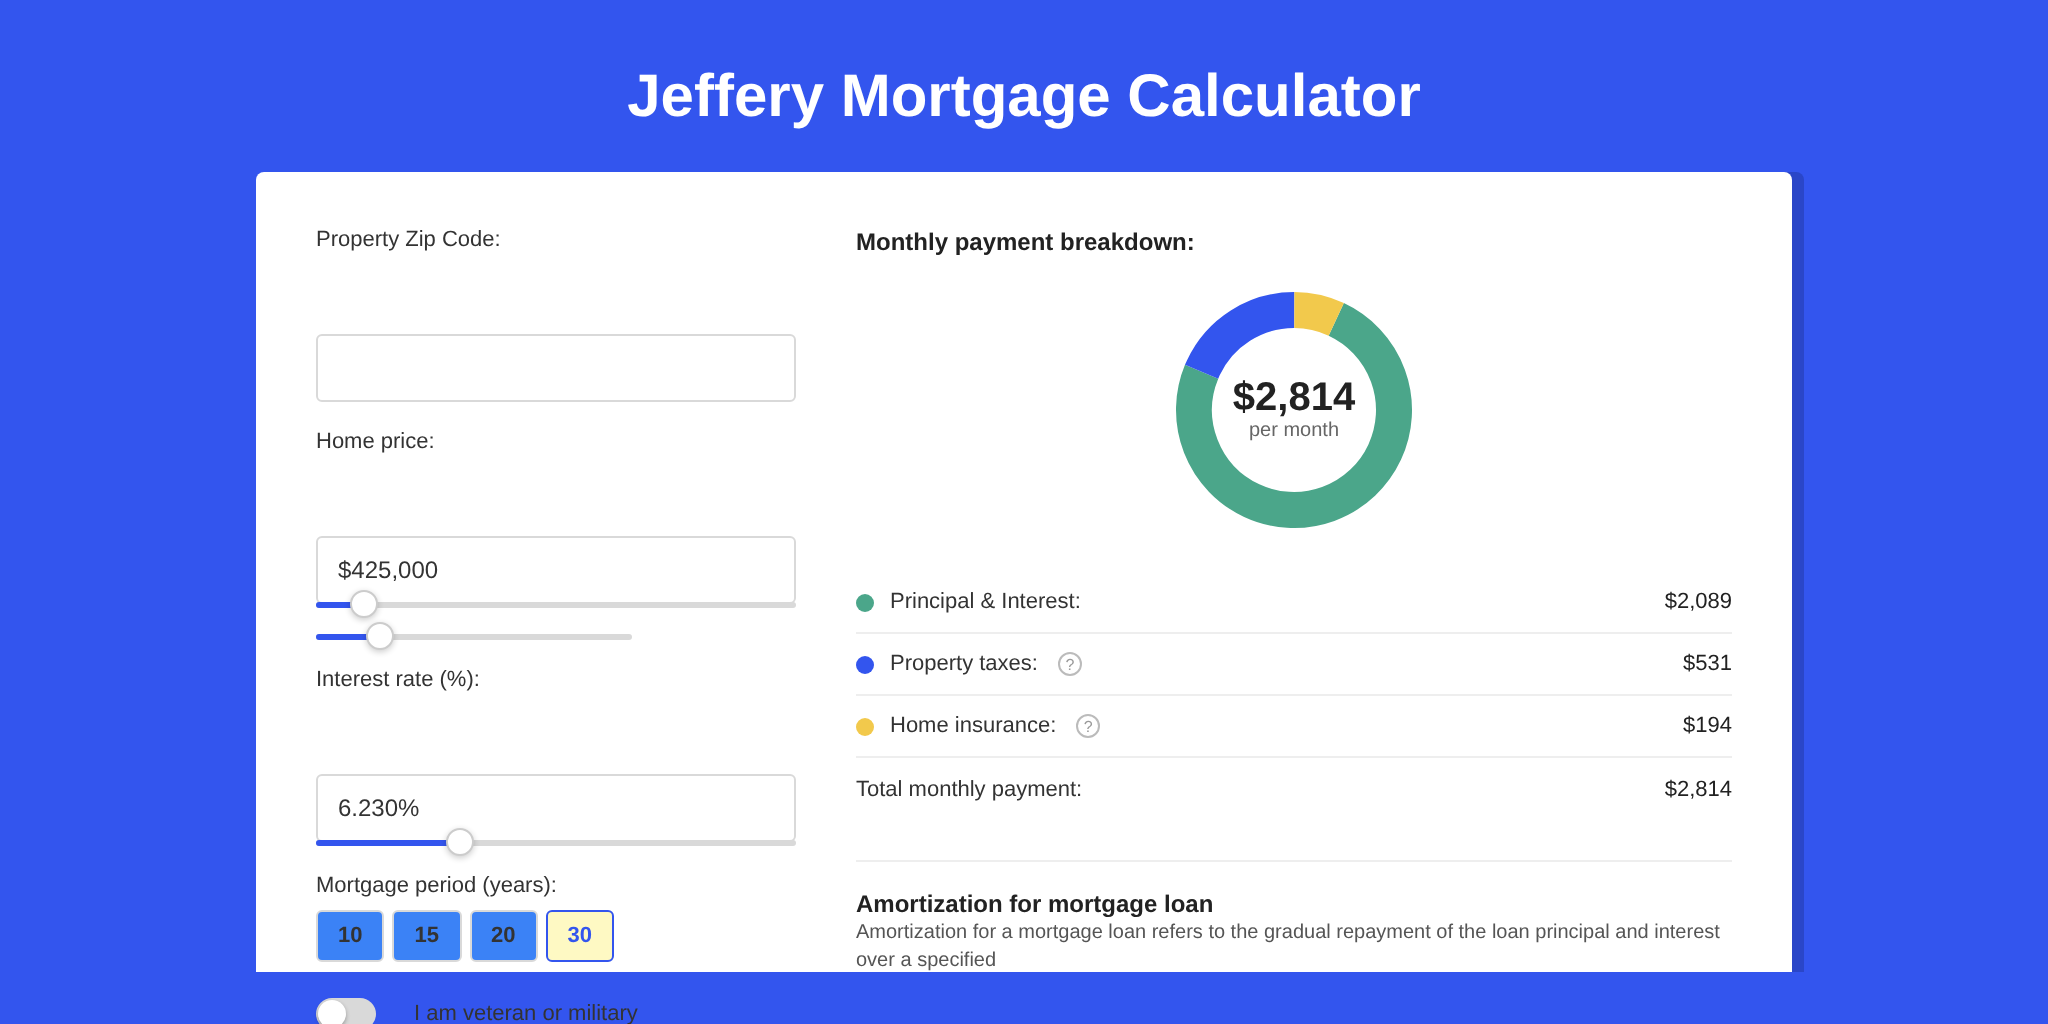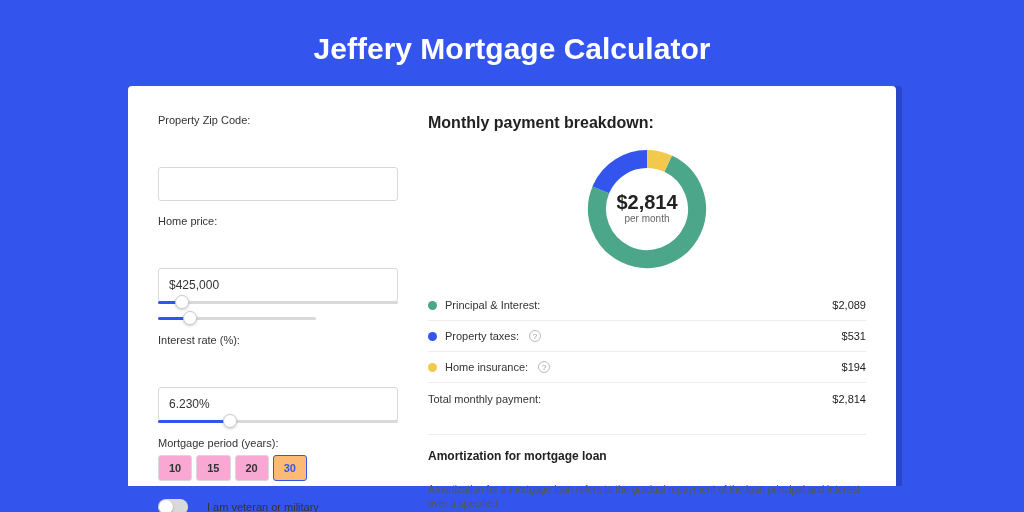--- a/index.html
+++ b/index.html
@@ -71,30 +71,30 @@
     position: absolute;
     top: -6px;
     transform: translateX(-50%);
     box-shadow: 0 1px 3px rgba(0,0,0,0.2);
   }
   .dp-row { display: flex; gap: 8px; }
   .dp-percent { width: 72px; flex-shrink: 0; }
   .periods { display: flex; gap: 4px; }
   .period-btn {
     border: 1px solid #d9d9d9;
-    background: #f9a8d4;
+    background: #3b82f6;
     border-radius: 3px;
     font-size: 11px;
     font-weight: 600;
     color: #333;
     padding: 6px 10px;
     cursor: pointer;
   }
   .period-btn.active {
-    background: #fdba74;
+    background: #fef9c3;
     border-color: #3355ee;
     color: #3355ee;
   }
   .toggle-row {
     display: flex;
     align-items: center;
     gap: 19px;
     margin-top: 18px;
   }
   .toggle {
@@ -110,21 +110,21 @@
     height: 14px;
     background: #fff;
     border-radius: 50%;
     position: absolute;
     top: 1px;
     left: 1px;
     box-shadow: 0 1px 2px rgba(0,0,0,0.3);
   }
   .toggle-label { font-size: 11px; color: #333; }
   .breakdown-title {
-    font-size: 16px;
+    font-size: 12px;
     font-weight: 700;
     color: #222;
     margin-bottom: 12px;
   }
   .donut-wrap {
     display: flex;
     justify-content: center;
     margin-bottom: 16px;
   }
   .donut-center-amount {
@@ -171,21 +171,21 @@
   .legend-val { font-size: 11px; color: #222; }
   .amort-block {
     margin-top: 20px;
     border-top: 1px solid #eee;
     padding-top: 14px;
   }
   .amort-title {
     font-size: 12px;
     font-weight: 700;
     color: #222;
-    margin-bottom: 20px;
+    margin-bottom: 1px;
   }
   .amort-text {
     font-size: 10px;
     color: #555;
     line-height: 1.4;
   }
 </style>
 </head>
 <body>
 

